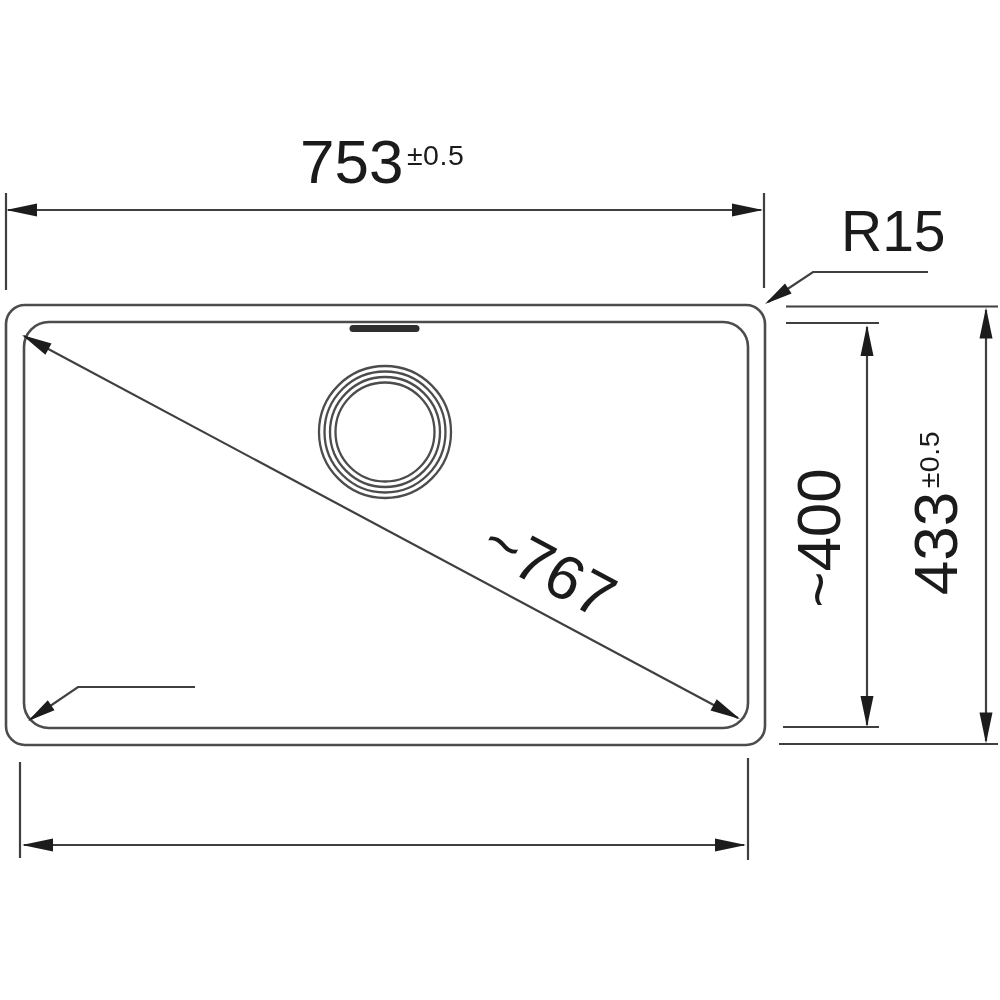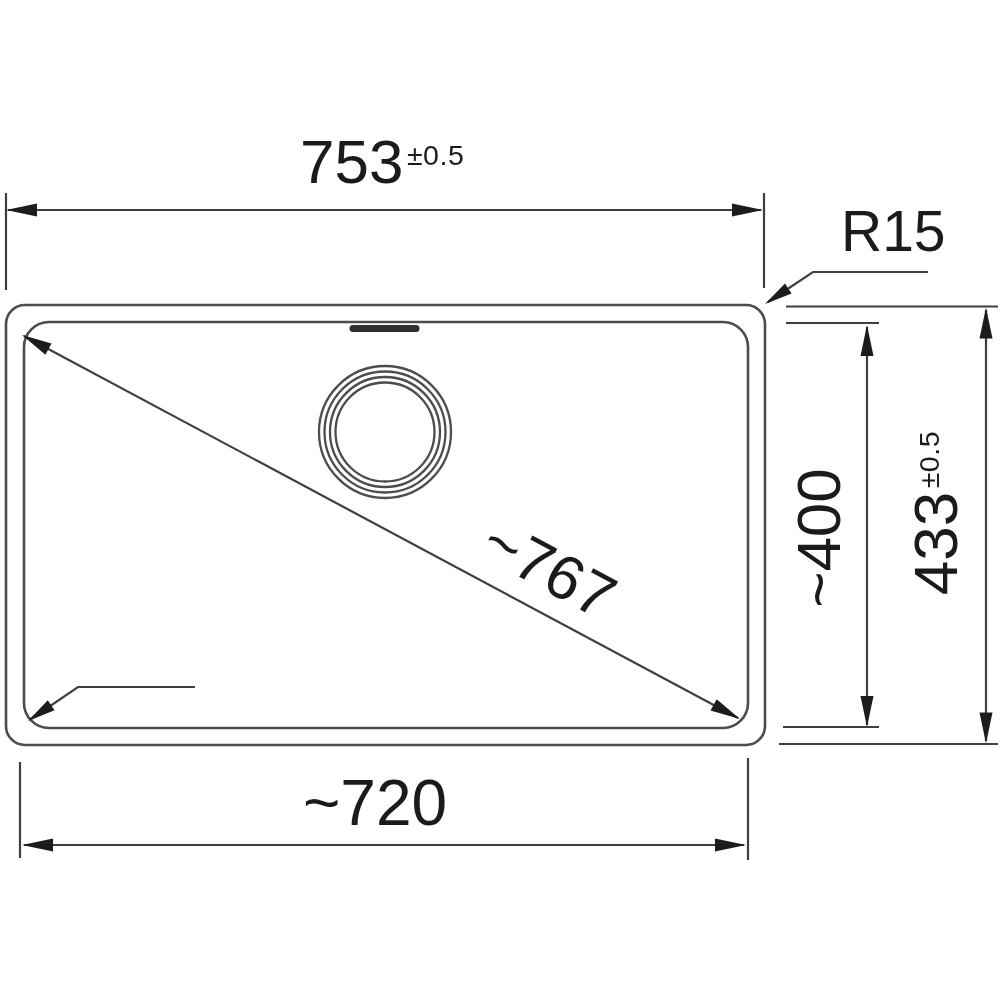--- a/index.html
+++ b/index.html
@@ -106,17 +106,14 @@
 
   <div class="dim-label lbl-433">
     <span>433</span><span class="tol">±0.5</span>
   </div>
 
   <div class="dim-label lbl-767">
     <span>~767</span>
   </div>
 
 
-  <div class="dim-label lbl-720">
-    <span>~720</span>
-  </div>
 
 </div>
 
 </body></html>

